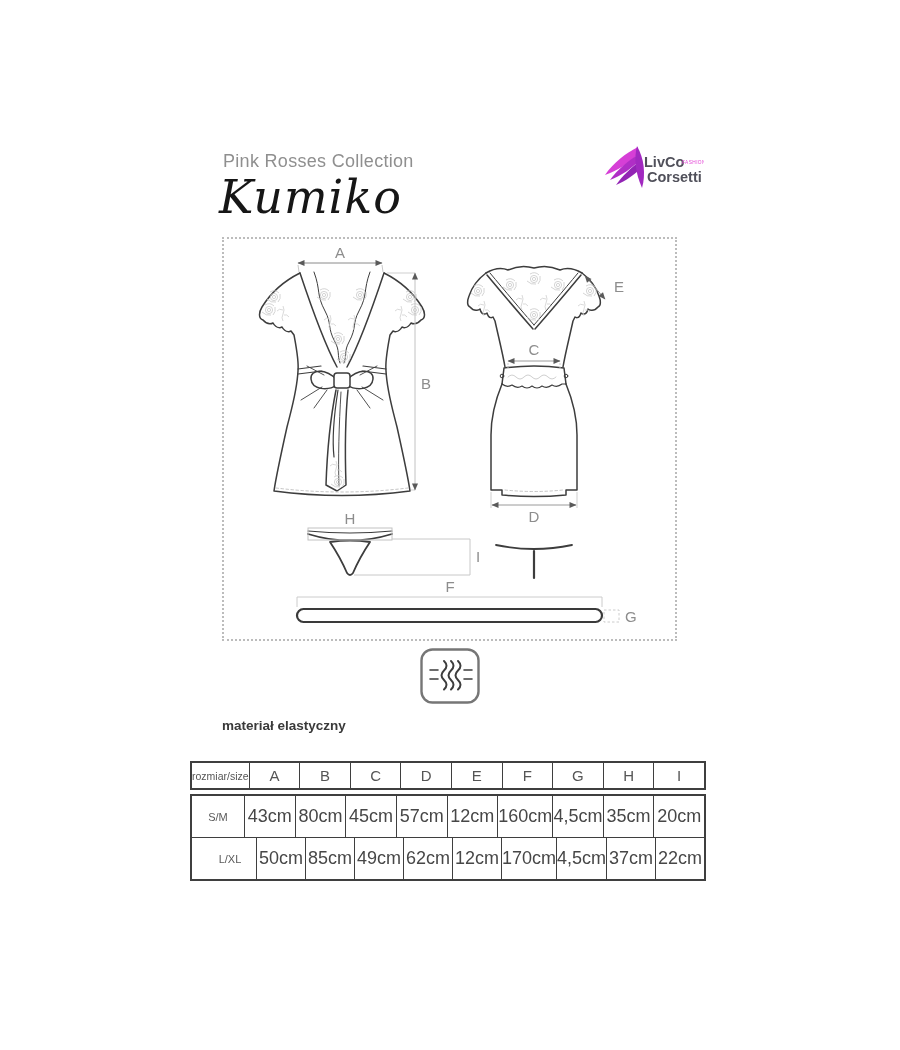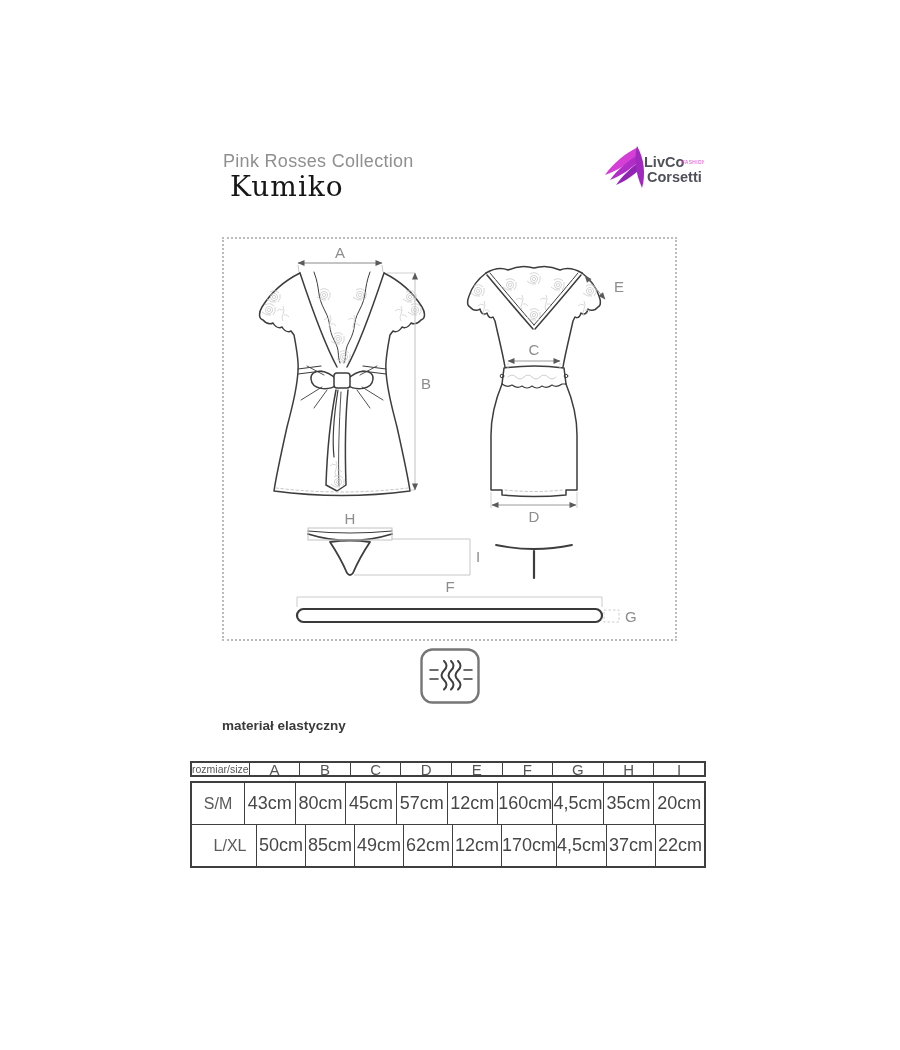--- a/index.html
+++ b/index.html
@@ -1,41 +1,41 @@
 <!DOCTYPE html>
 <html><head>
 <meta charset="utf-8">
 <style>
   html,body{margin:0;padding:0;background:#ffffff;}
   body{width:900px;height:1050px;position:relative;font-family:"Liberation Sans",sans-serif;}
   .page{position:absolute;inset:0;background:#fff;overflow:hidden;}
 
   .collection{position:absolute;left:223px;top:151px;font-size:18px;color:#8f8f8f;letter-spacing:.3px;}
-  .product-name{position:absolute;left:219px;top:170px;font-family:"DejaVu Serif",serif;font-size:28px;color:#161616;letter-spacing:1px;margin-left:11px;}
+  .product-name{position:absolute;left:219px;top:170px;font-family:"DejaVu Serif",serif;font-style:italic;font-size:46px;color:#161616;letter-spacing:1px;}
 
   .brand-logo{position:absolute;left:602px;top:145px;width:102px;height:47px;}
 
   .diagram-panel{position:absolute;left:222px;top:237px;width:455px;height:404px;border:2px dotted #bcbcbc;box-sizing:border-box;}
   .diagram-panel svg{position:absolute;left:0;top:0;}
 
   .care-icon{position:absolute;left:420px;top:648px;width:60px;height:56px;}
   .material{position:absolute;left:222px;top:718px;width:456px;font-weight:bold;font-size:13.5px;line-height:16px;color:#3a3a3a;}
 
   .size-table{position:absolute;left:190px;top:761px;width:516px;color:#4a4a4a;}
-  .thead{display:flex;border:2px solid #3f3f3f;height:16px;box-sizing:border-box;align-items:stretch;}
+  .thead{display:flex;border:2px solid #3f3f3f;height:29px;box-sizing:border-box;align-items:stretch;}
   .tbody{display:block;border:2px solid #3f3f3f;margin-top:4px;box-sizing:border-box;}
   .tr{display:flex;height:41px;}
   .tr + .tr{border-top:1.5px solid #3f3f3f;padding-left:12px;}
   .th,.td{flex:1 1 0;display:flex;align-items:center;justify-content:center;box-sizing:border-box;}
   .th + .th,.td + .td{border-left:1.5px solid #3f3f3f;}
   .size-col{flex:0 0 52px;}
   .th{font-size:15px;color:#555;}
   .th.size-col{font-size:10.5px;color:#555;}
   .td{font-size:18px;color:#474747;}
-  .td.size-col{font-size:16px;color:#5a5a5a;}
+  .td.size-col{font-size:11px;color:#5a5a5a;}
 
   .mlabel{font-family:"Liberation Sans",sans-serif;font-size:15px;fill:#8d8d8d;}
 </style>
 </head>
 <body>
 
 <div class="page">
 
   <div class="collection">Pink Rosses Collection</div>
   <div class="product-name">Kumiko</div>

